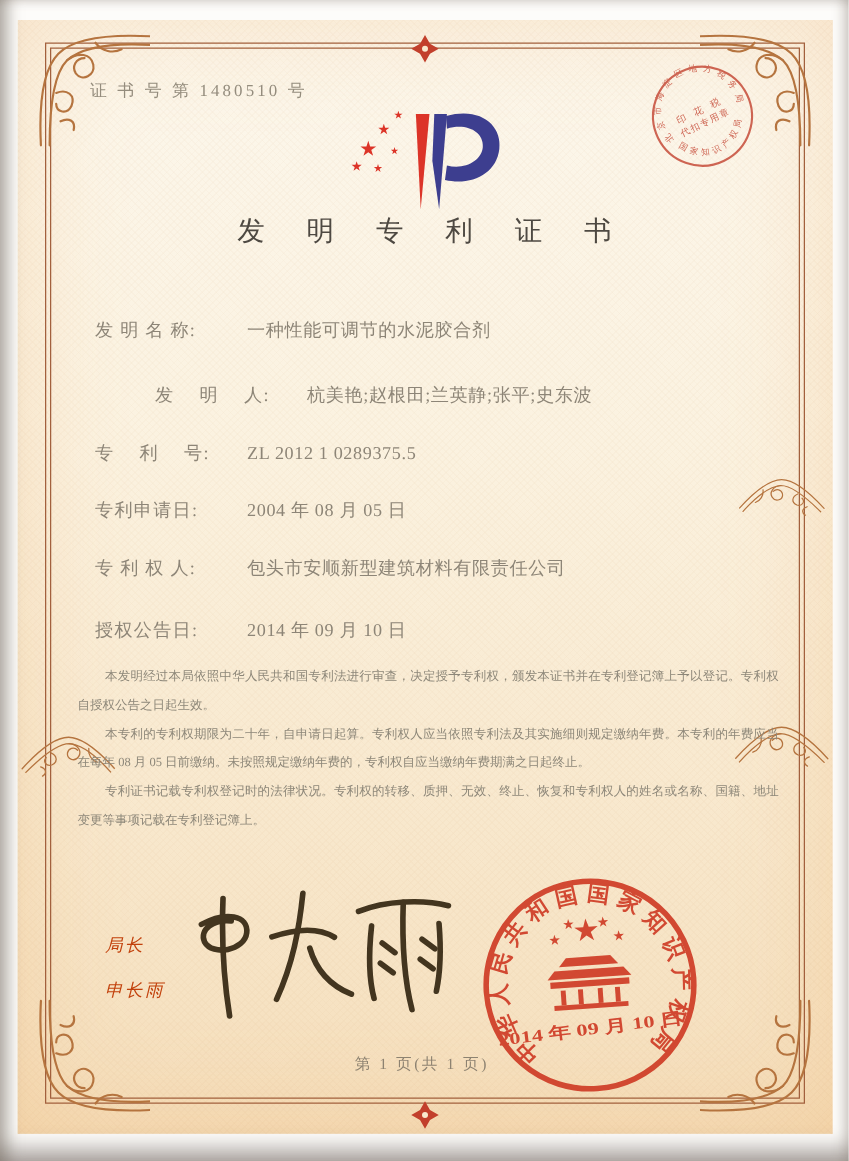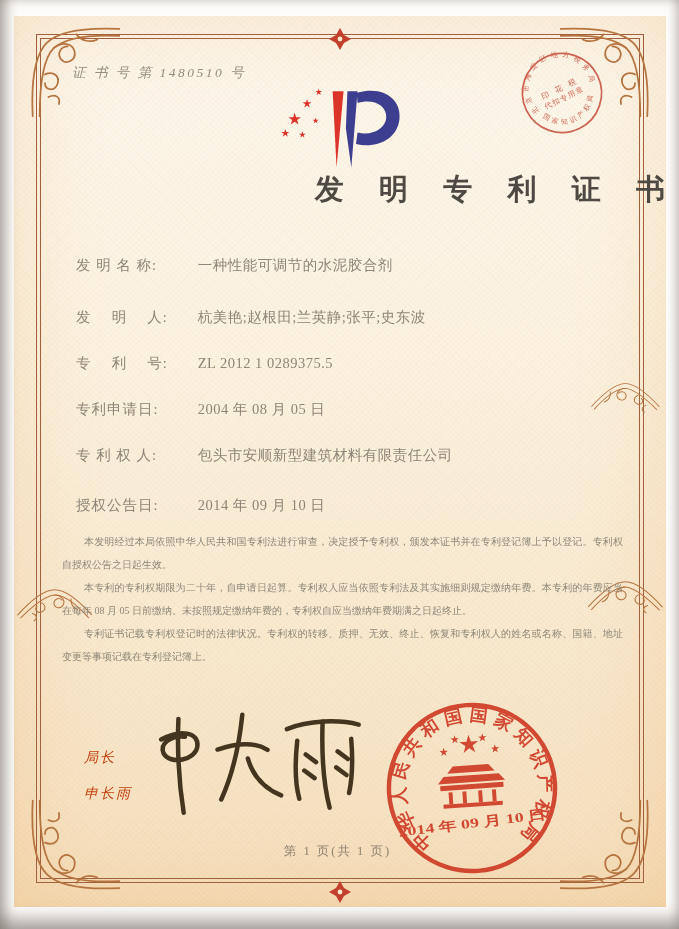--- a/index.html
+++ b/index.html
@@ -22,28 +22,28 @@
   .fl-tl{left:10px;top:6px;}
   .fl-tr{right:10px;top:6px;transform:scaleX(-1);}
   .fl-bl{left:10px;bottom:12px;transform:scaleY(-1);}
   .fl-br{right:10px;bottom:12px;transform:scale(-1,-1);}
   .fl-ml{left:-8px;top:548px;transform:rotate(45deg) scale(.6);}
   .fl-mr{right:-8px;top:540px;transform:scaleX(-1) rotate(45deg) scale(.6);}
   .fl-mr2{right:-8px;top:340px;transform:scaleX(-1) rotate(45deg) scale(.55);}
   .orn{position:absolute;width:26px;height:26px;z-index:4;}
   .orn-top{left:50%;top:10px;transform:translateX(-50%);}
   .orn-bottom{left:50%;bottom:2px;transform:translateX(-50%);}
-  .cert-no{position:absolute;left:72px;top:64px;font-size:13.5px;letter-spacing:2.5px;color:#948c7d;z-index:5;font-style:italic;}
+  .cert-no{position:absolute;left:72px;top:64px;font-size:13.5px;letter-spacing:2.5px;color:#948c7d;z-index:5;}
   .logo{position:absolute;left:276px;top:76px;width:132px;height:102px;z-index:5;}
-  .title{position:absolute;left:0;right:0;top:170px;text-align:right;font-size:29px;font-weight:700;
+  .title{position:absolute;left:0;right:0;top:170px;text-align:center;font-size:22px;font-weight:400;
     letter-spacing:14px;text-indent:14px;color:#4e4942;z-index:5;}
   .fields{position:absolute;left:76px;top:254px;right:60px;z-index:5;font-size:14.5px;color:#8d8577;}
   .field-row{height:22px;line-height:22px;white-space:nowrap;}
   .field-row + .field-row{margin-top:24px;}
-  .field-row:nth-child(2){margin-top:30px;}
+  .field-row:nth-child(2){margin-top:30px;margin-left:48px;}
   .field-row:nth-child(6){margin-top:28px;}
   .flabel{display:inline-block;min-width:112px;letter-spacing:1px;}
   .fvalue{margin-left:6px;letter-spacing:.5px;text-align:right;}
   .paras{position:absolute;left:62px;right:56px;top:530px;z-index:5;font-size:10px;line-height:23px;
     color:#8d8779;text-align:justify;}
   .paras p{margin:0;text-indent:2.2em;}
   .issuer{position:absolute;left:84px;top:740px;z-index:5;font-size:14px;color:#c2410c;
     letter-spacing:2px;line-height:36px;font-style:italic;}
   .signature{position:absolute;left:148px;top:708px;width:228px;height:110px;z-index:6;
     transform:rotate(-2deg);}

